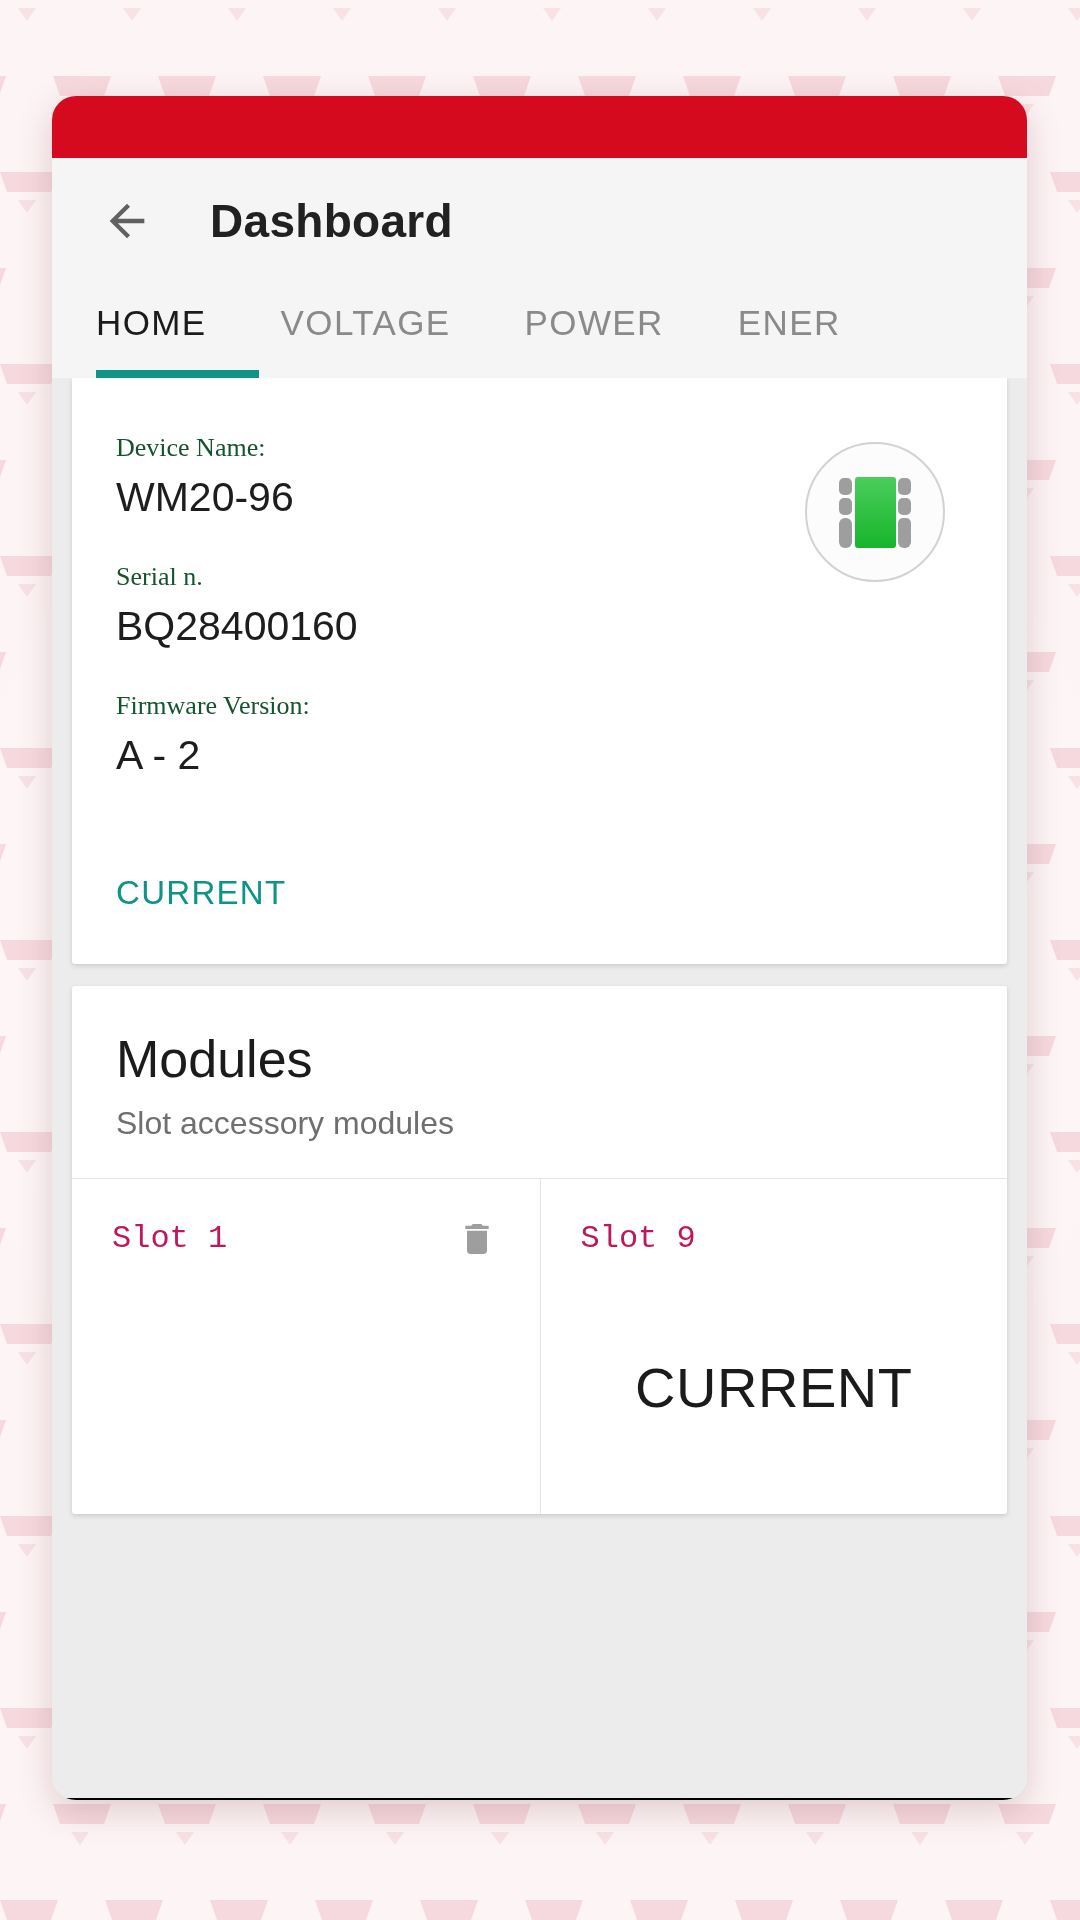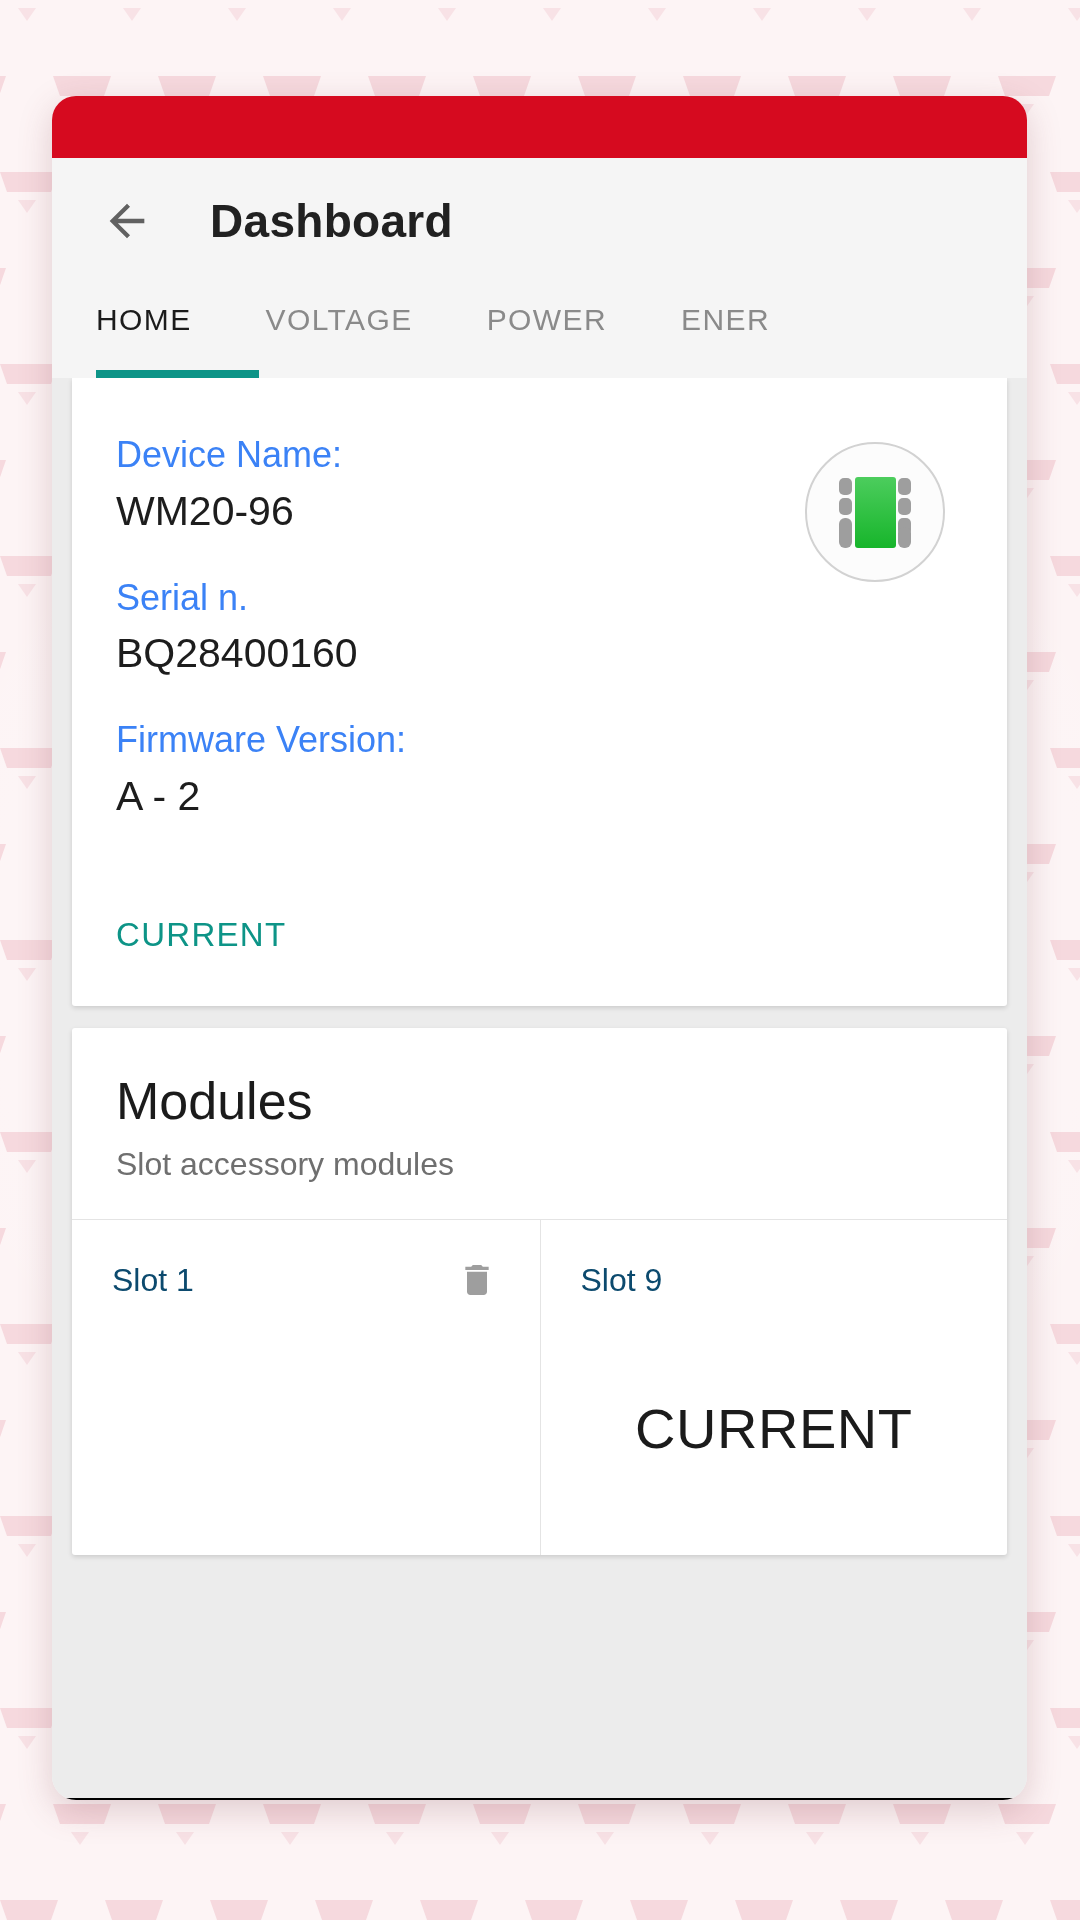--- a/index.html
+++ b/index.html
@@ -81,21 +81,21 @@
   
   #tabbar {
     height:95px;
     background:#f5f5f5;
     display:flex;
     align-items:flex-start;
     position:relative;
     overflow:hidden;
   }
   .tab {
-    font-size:30px;
+    font-size:35px;
     letter-spacing:1.4px;
     color:#8a8a8a;
     padding:20px 30px 0 44px;
     white-space:nowrap;
     cursor:pointer;
     flex:0 0 auto;
   }
   .tab:first-child { padding-left:44px; }
   .tab.active { color:#1b1b1b; font-weight:500; }
   #tab-underline {
@@ -123,23 +123,24 @@
     margin-top:0;
     border-radius:0 0 3px 3px;
     padding:52px 44px 52px 44px;
     position:relative;
     display:flex;
     justify-content:space-between;
   }
   .info-block { margin-bottom:34px; }
   .info-block:last-of-type { margin-bottom:0; }
   .info-label {
-    font-size:36px;
-    color:#3b82f6;
+    font-size:26px;
+    color:#14532d;
     line-height:1.38;
+    font-family:Liberation Serif, serif;
   }
   .info-value {
     font-size:41px;
     color:#1d1d1d;
     line-height:1.34;
     margin-top:4px;
   }
   #settings-btn {
     margin-top:58px;
     font-size:33px;
@@ -186,21 +187,22 @@
   }
   .slot + .slot { border-left:1px solid #e4e4e4; }
   .slot-head {
     display:flex;
     align-items:center;
     justify-content:space-between;
     height:52px;
   }
   .slot-label {
     font-size:32px;
-    color:#0c4a6e;
+    color:#be185d;
+    font-family:Liberation Mono, monospace;
   }
   .slot-delete { cursor:pointer; width:46px; height:46px; display:flex; align-items:center; justify-content:center; }
   .slot-name {
     text-align:center;
     font-size:56px;
     color:#1b1b1b;
     margin-top:90px;
     letter-spacing:0.5px;
   }
 

